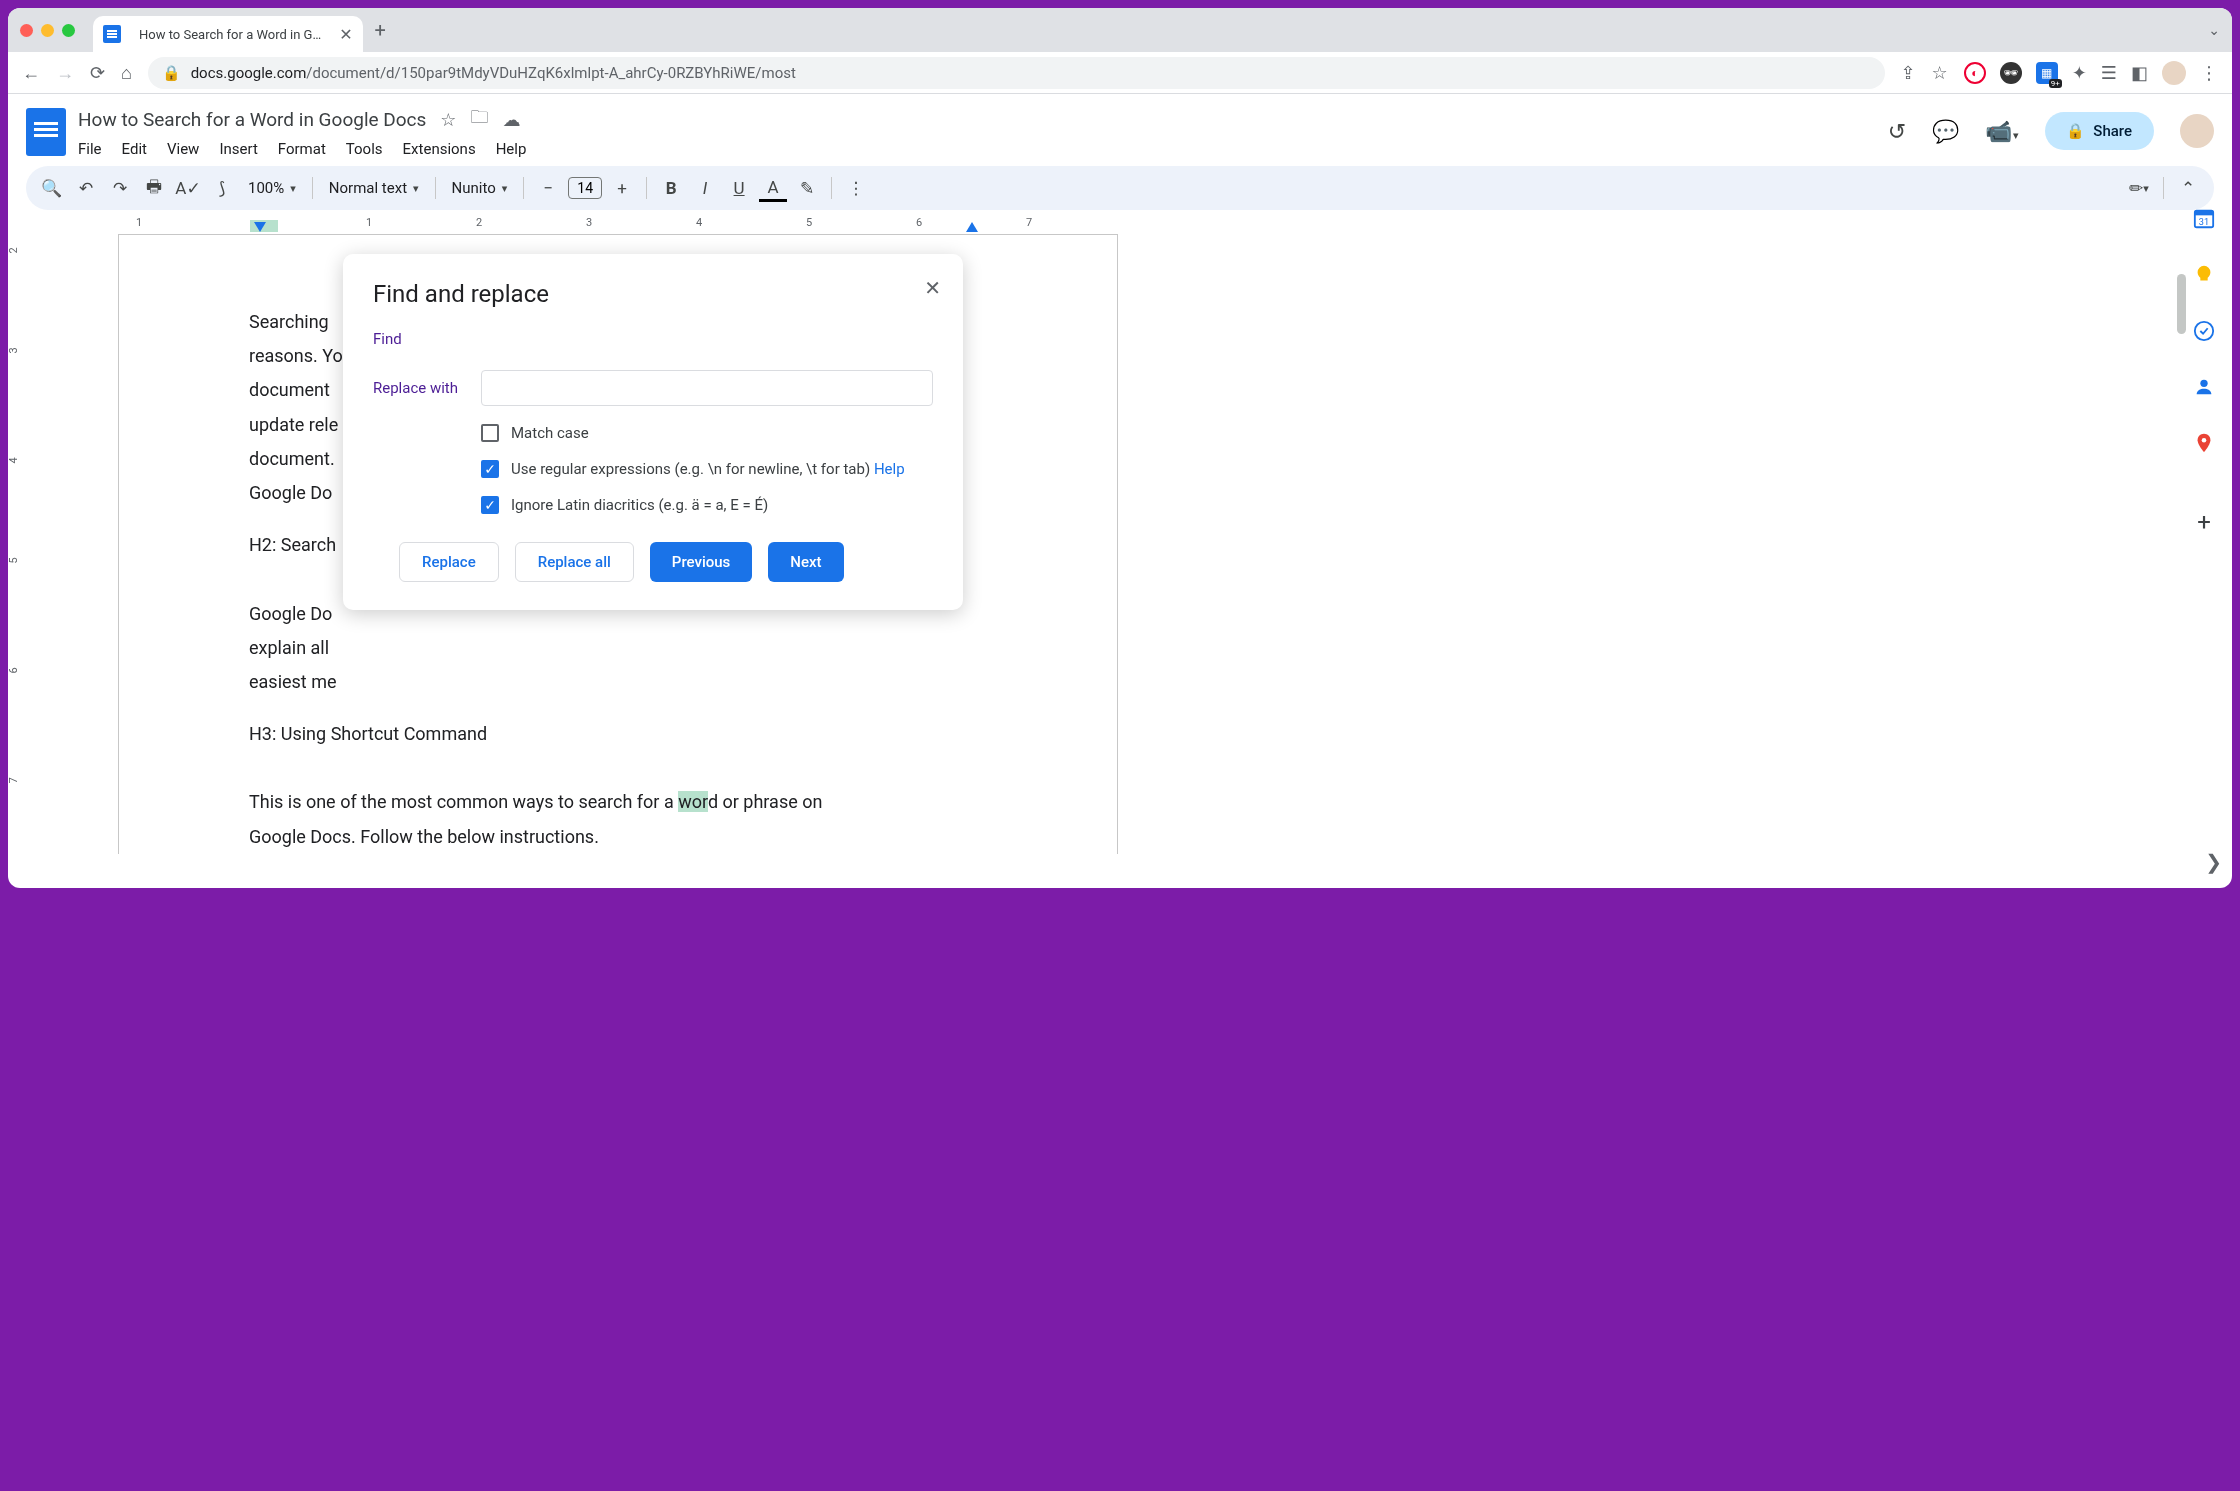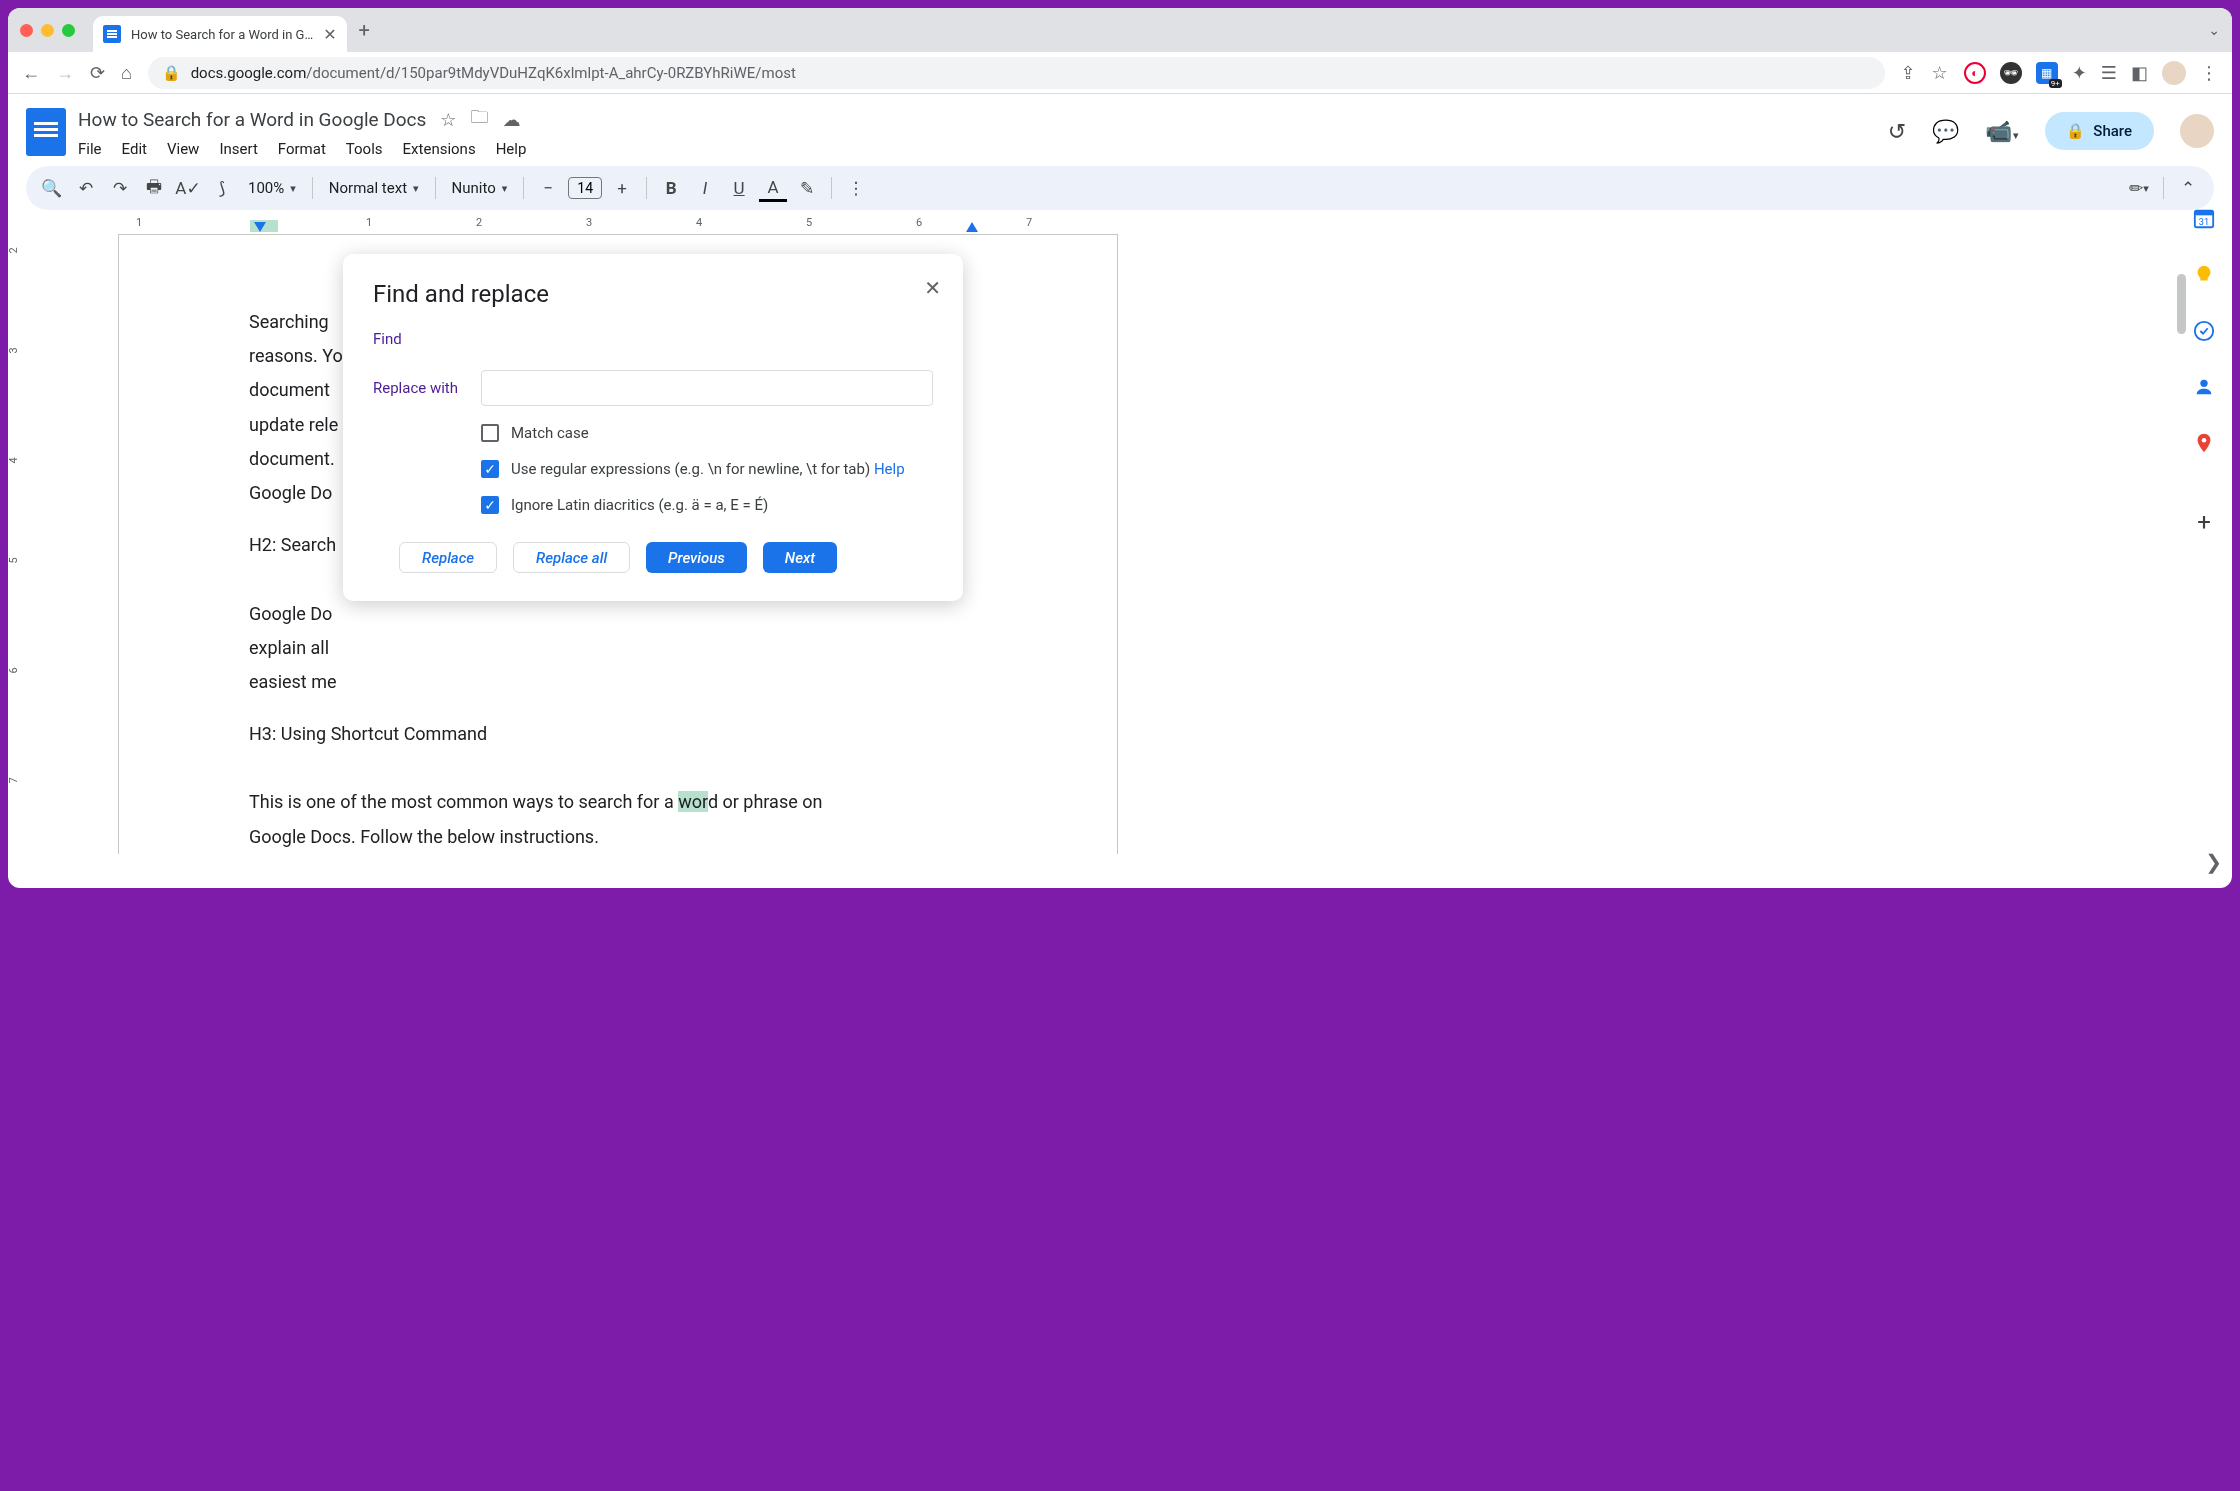--- a/index.html
+++ b/index.html
@@ -3,21 +3,21 @@
 <meta charset="utf-8">
 <style>
   * { box-sizing: border-box; margin: 0; padding: 0; font-family: -apple-system, BlinkMacSystemFont, "Segoe UI", Roboto, Arial, sans-serif; }
   body { background: #7c1ca8; padding: 8px; }
   .window { background: #fff; border-radius: 12px; overflow: hidden; height: 880px; position: relative; }
   
   .title-bar { background: #dfe1e5; height: 44px; display: flex; align-items: center; padding: 0 12px; }
   .traffic { display: flex; gap: 8px; }
   .tl { width: 13px; height: 13px; border-radius: 50%; }
   .tl.red { background: #ff5f57; } .tl.yellow { background: #febc2e; } .tl.green { background: #28c840; }
-  .tab { background: #fff; border-radius: 10px 10px 0 0; height: 36px; margin-left: 18px; margin-top: 8px; display: flex; align-items: center; padding: 0 10px; gap: 10px; font-size: 13px; color: #3c4043; }
+  .tab { background: #fff; border-radius: 10px 10px 0 0; height: 36px; margin-left: 18px; margin-top: 8px; display: flex; align-items: center; padding: 0 10px; gap: 18px; font-size: 13px; color: #3c4043; }
   .doc-favicon { width: 18px; height: 18px; background: #1a73e8; border-radius: 2px; display: flex; align-items: center; justify-content: center; }
   .doc-favicon::before { content:''; width: 10px; height: 2px; background:#fff; box-shadow: 0 3px 0 #fff, 0 -3px 0 #fff; }
   .tab-close { color:#5f6368; font-size:16px; }
   .new-tab { margin-left: 12px; color:#5f6368; font-size:20px; }
   .tabbar-menu { margin-left:auto; color:#5f6368; font-size:14px; }
   
   .url-bar { height: 42px; display:flex; align-items:center; padding: 0 14px; gap:16px; border-bottom:1px solid #dadce0; }
   .nav-ico { color:#5f6368; font-size:18px; }
   .nav-ico.disabled { color:#bdc1c6; }
   .url-field { flex:1; background:#f1f3f4; border-radius:20px; height:32px; display:flex; align-items:center; padding:0 14px; gap:10px; font-size:15px; color:#5f6368; }
@@ -64,21 +64,21 @@
   .dlg-row { display:flex; align-items:center; margin-top:22px; }
   .dlg-label { width:108px; font-size:15px; color:#4c1d95; }
   .dlg-field { flex:1; height:36px; border:4px solid #a020f0; border-radius:4px; display:flex; align-items:center; padding:0 10px; font-size:15px; }
   .dlg-field .count { margin-left:auto; color:#5f6368; font-size:14px; }
   .dlg-field2 { flex:1; height:36px; border:1px solid #dadce0; border-radius:4px; }
   .dlg-check { display:flex; align-items:center; gap:12px; margin-left:108px; margin-top:18px; font-size:15px; color:#3c4043; }
   .cb { width:18px; height:18px; border:2px solid #5f6368; border-radius:2px; display:flex; align-items:center; justify-content:center; }
   .cb.checked { background:#1a73e8; border-color:#1a73e8; color:#fff; font-size:14px; }
   .help-link { color:#1a73e8; }
   .dlg-btns { display:flex; gap:16px; margin-top:28px; margin-left:26px; }
-  .btn { height:31px; border-radius:6px; padding:0 22px; font-size:15px; font-weight:500; display:flex; align-items:center; justify-content:center;font-style:italic; }
+  .btn { height:40px; border-radius:6px; padding:0 22px; font-size:15px; font-weight:500; display:flex; align-items:center; justify-content:center; }
   .btn.outl { border:1px solid #dadce0; color:#1a73e8; background:#fff; }
   .btn.prim { background:#1a73e8; color:#fff; }
   
   .sidepanel { position:absolute; right:6px; top:200px; width:44px; display:flex; flex-direction:column; gap:34px; align-items:center; }
   .sp-ico { width:22px; height:22px; }
   .sp-plus{ color:#3c4043; font-size:24px; margin-top:20px;}
   .side-expand{ position:absolute; right:10px; bottom:14px; color:#5f6368; font-size:20px;}
   .scrollbar-thumb{ position:absolute; right:46px; top:40px; width:9px; height:60px; background:#c4c7c5; border-radius:5px;}
 </style>
 </head>

